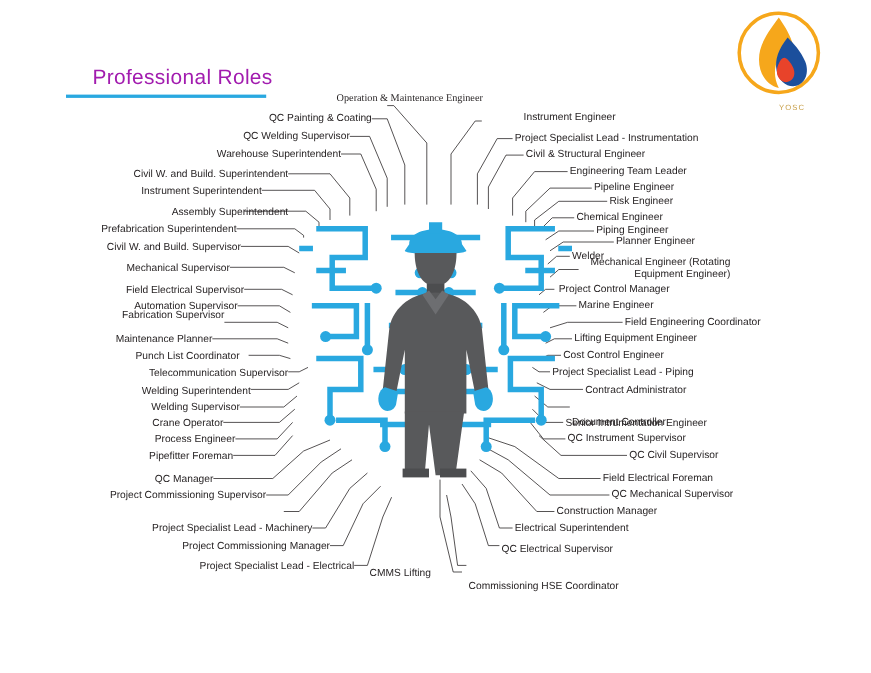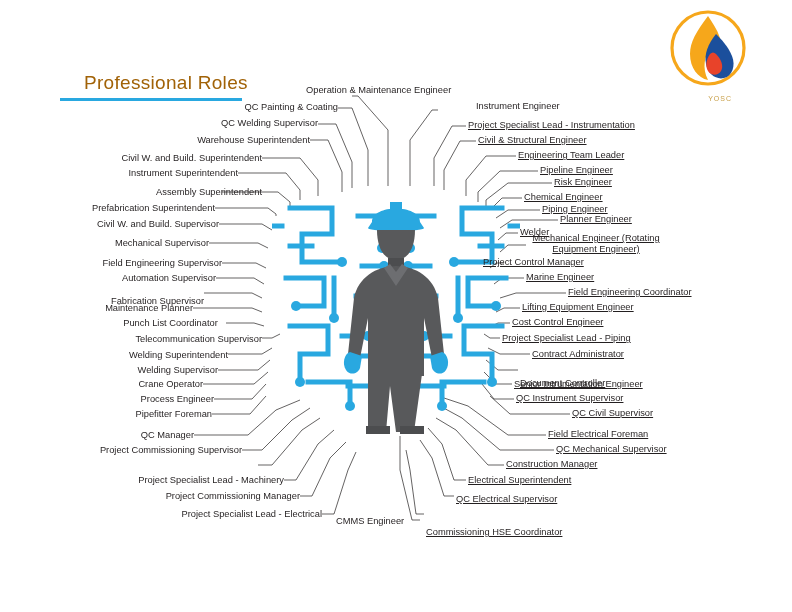--- a/index.html
+++ b/index.html
@@ -20,25 +20,24 @@
 
   
   #title-block {
     position: absolute;
     left: 60px;
     top: 60px;
     width: 260px;
   }
   #title-text {
     font-size: 19px;
-    color: #a16207;
+    color: #a21caf;
     letter-spacing: 0.3px;
     padding-left: 24px;
     padding-bottom: 4px;
-    margin-top: 12px;
   }
   #title-rule {
     width: 182px;
     height: 3px;
     background: #29a8e0;
     margin-left: 0px;
   }
 
   
   #logo {
@@ -73,22 +72,21 @@
 
   
   .label {
     position: absolute;
     font-size: 9.3px;
     color: #231f20;
     white-space: nowrap;
     line-height: 11px;
   }
   .label.right-side {
-    text-align: center;
-    text-decoration: underline;
+    text-align: right;
   }
   .label.left-side {
     text-align: right;
   }
   .label.wrap {
     white-space: normal;
     width: 132px;
   }
   .label.center-lab {
     text-align: center;
@@ -255,63 +253,63 @@
 
       <path d="M78 166 c-6 2 -8 12 -4 18 c4 6 12 4 14 -2 l2 -12 z" fill="#29a8e0"></path>
       <path d="M170 166 c6 2 8 12 4 18 c-4 6 -12 4 -14 -2 l-2 -12 z" fill="#29a8e0"></path>
 
       <path d="M96 188 L96 246 L114 246 L118 200 L124 246 L142 246 L150 188 Z" fill="#58595b"></path>
       <rect x="94" y="240" width="24" height="8" fill="#4c4d4f"></rect>
       <rect x="128" y="240" width="24" height="8" fill="#4c4d4f"></rect>
     </svg>
   </div>
 
-  <div class="label center-lab" style="left:306px; top:85px;">Operation &amp; Maintenance Engineer</div>
+  <div class="label center-lab" style="left:306px; top:85px;font-family:Liberation Serif, serif;">Operation &amp; Maintenance Engineer</div>
   <div class="label left-side" style="left:440px; top:101px;margin-left:36px;">Instrument Engineer</div>
 
   <div class="label left-side" style="left:226px; top:102px; width:112px;">QC Painting &amp; Coating</div>
   <div class="label left-side" style="left:202px; top:118px; width:116px;">QC Welding Supervisor</div>
   <div class="label left-side" style="left:170px; top:135px; width:140px;">Warehouse Superintendent</div>
   <div class="label left-side" style="left:100px; top:153px; width:162px;">Civil W. and Build. Superintendent</div>
   <div class="label left-side" style="left:110px; top:168px; width:128px;">Instrument Superintendent</div>
   <div class="label left-side" style="left:110px; top:187px; width:112px;margin-left:40px;">Assembly Superintendent</div>
   <div class="label left-side" style="left:70px; top:203px; width:145px;">Prefabrication Superintendent</div>
   <div class="label left-side" style="left:74px; top:219px; width:145px;">Civil W. and Build. Supervisor</div>
   <div class="label left-side" style="left:99px; top:238px; width:110px;">Mechanical Supervisor</div>
-  <div class="label left-side" style="left:100px; top:258px; width:122px;">Field Engineering Supervisor</div>
+  <div class="label left-side" style="left:100px; top:258px; width:122px;">Field Electrical Supervisor</div>
   <div class="label left-side" style="left:106px; top:273px; width:110px;">Automation Supervisor</div>
-  <div class="label left-side" style="left:99px; top:296px; width:105px;">Fabrication Supervisor</div>
+  <div class="label left-side" style="left:99px; top:281px; width:105px;">Fabrication Supervisor</div>
   <div class="label left-side" style="left:80px; top:303px; width:113px;">Maintenance Planner</div>
   <div class="label left-side" style="left:115px; top:318px; width:111px;text-align:center;">Punch List Coordinator</div>
   <div class="label left-side" style="left:112px; top:334px; width:150px;">Telecommunication Supervisor</div>
   <div class="label left-side" style="left:110px; top:350px; width:118px;">Welding Superintendent</div>
   <div class="label left-side" style="left:126px; top:365px; width:92px;">Welding Supervisor</div>
   <div class="label left-side" style="left:125px; top:379px; width:78px;">Crane Operator</div>
   <div class="label left-side" style="left:124px; top:394px; width:90px;">Process Engineer</div>
   <div class="label left-side" style="left:118px; top:409px; width:94px;">Pipefitter Foreman</div>
 
   <div class="label left-side" style="left:124px; top:430px; width:70px;">QC Manager</div>
   <div class="label left-side" style="left:72px; top:445px; width:170px;">Project Commissioning Supervisor</div>
   <div class="label left-side" style="left:110px; top:475px; width:174px;">Project Specialist Lead - Machinery</div>
   <div class="label left-side" style="left:140px; top:491px; width:160px;">Project Commissioning Manager</div>
   <div class="label left-side" style="left:160px; top:509px; width:162px;">Project Specialist Lead - Electrical</div>
 
-  <div class="label center-lab" style="left:336px; top:516px;">CMMS Engineer</div>
+  <div class="label center-lab" style="left:336px; top:516px;">CMMS Lifting</div>
 
   <div class="label right-side" style="left:468px; top:120px;">Project Specialist Lead - Instrumentation</div>
   <div class="label right-side" style="left:478px; top:135px;">Civil &amp; Structural Engineer</div>
   <div class="label right-side" style="left:518px; top:150px;">Engineering Team Leader</div>
   <div class="label right-side" style="left:540px; top:165px;">Pipeline Engineer</div>
   <div class="label right-side" style="left:554px; top:177px;">Risk Engineer</div>
   <div class="label right-side" style="left:524px; top:192px;">Chemical Engineer</div>
   <div class="label right-side" style="left:542px; top:204px;">Piping Engineer</div>
   <div class="label right-side" style="left:560px; top:214px;">Planner Engineer</div>
   <div class="label right-side" style="left:520px; top:227px;">Welder</div>
   <div class="label right-side wrap" style="left:528px; top:233px; width:136px;">Mechanical Engineer (Rotating Equipment Engineer)</div>
-  <div class="label right-side" style="left:483px; top:257px;">Project Control Manager</div>
+  <div class="label right-side" style="left:508px; top:257px;">Project Control Manager</div>
   <div class="label right-side" style="left:526px; top:272px;">Marine Engineer</div>
   <div class="label right-side" style="left:568px; top:287px;">Field Engineering Coordinator</div>
   <div class="label right-side" style="left:522px; top:302px;">Lifting Equipment Engineer</div>
   <div class="label right-side" style="left:512px; top:317px;">Cost Control Engineer</div>
   <div class="label right-side" style="left:502px; top:333px;">Project Specialist Lead - Piping</div>
   <div class="label right-side" style="left:532px; top:349px;">Contract Administrator</div>
   <div class="label right-side" style="left:520px; top:364px;margin-top:14px;">Document Controller</div>
   <div class="label right-side" style="left:514px; top:379px;">Senior Intrumentation Engineer</div>
   <div class="label right-side" style="left:516px; top:393px;">QC Instrument Supervisor</div>
   <div class="label right-side" style="left:572px; top:408px;">QC Civil Supervisor</div>

